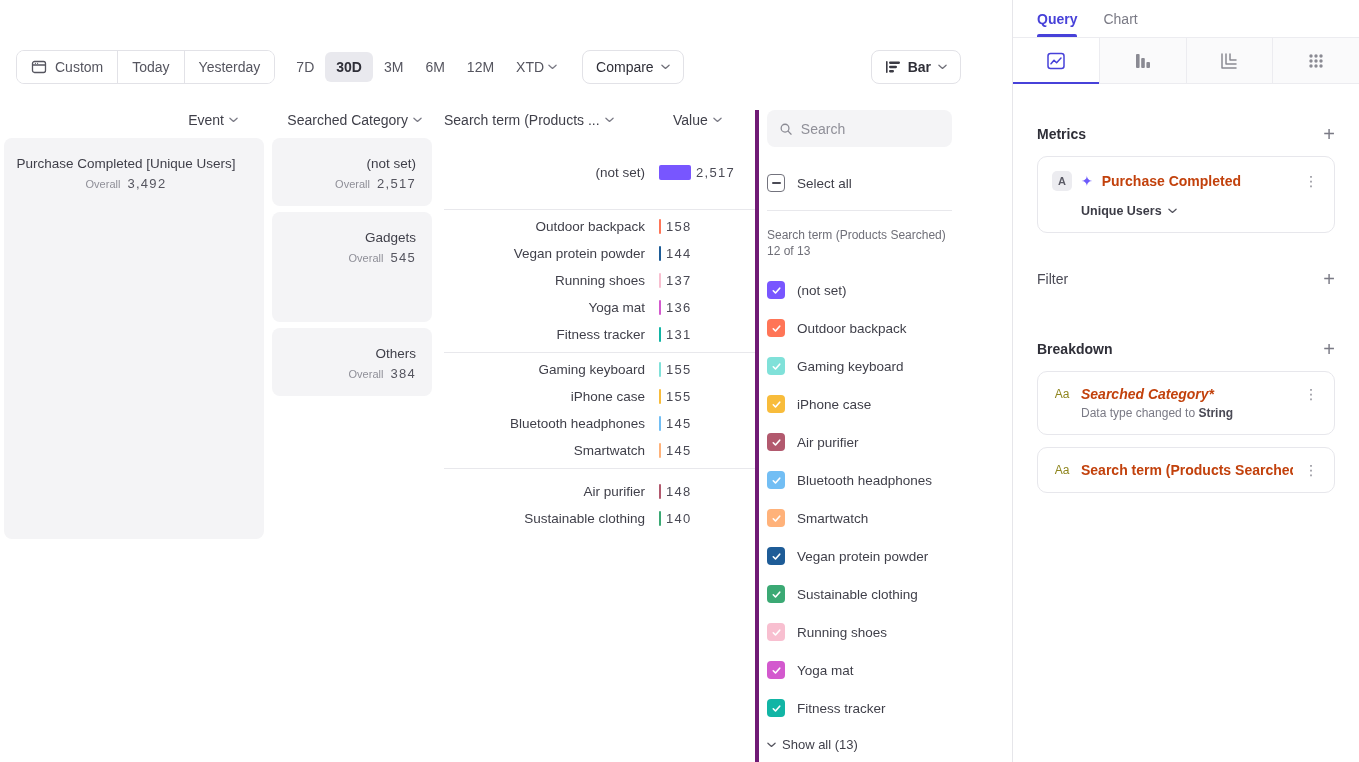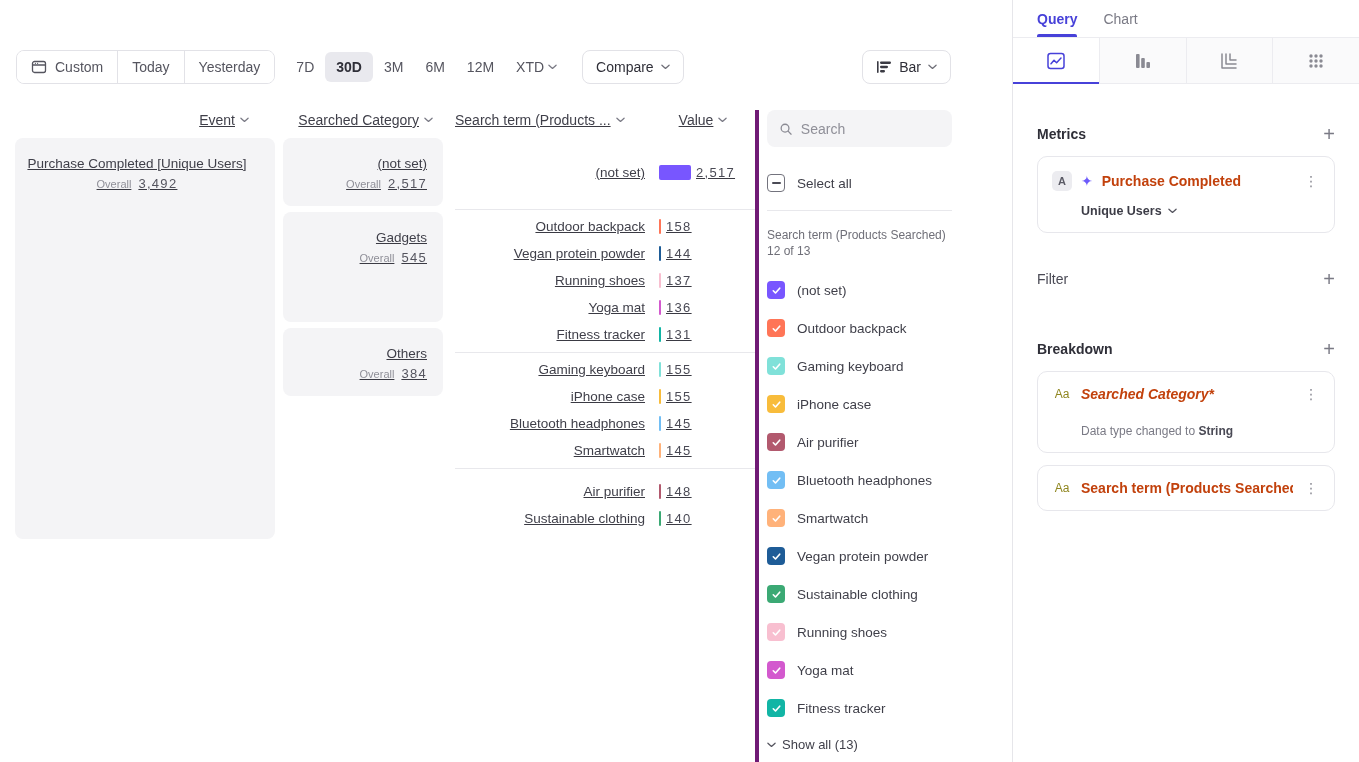--- a/index.html
+++ b/index.html
@@ -15,25 +15,25 @@
   .seg-cell { display:flex; align-items:center; gap:8px; padding:0 14px; font-size:14px; color:#55555f; background:#fff; white-space:nowrap; }
   .seg-cell + .seg-cell { border-left:1px solid #e2e2e7; }
   .ranges { display:flex; align-items:center; margin-left:10px; }
   .range-btn { padding:7px 11px; font-size:14px; color:#55555f; border-radius:6px; display:flex; align-items:center; gap:4px; white-space:nowrap; }
   .range-btn.active { background:#e9e9ee; color:#2f2f38; font-weight:700; }
   .range-btn svg { color:#7a7a85; }
   .btn { display:flex; align-items:center; gap:7px; border:1px solid #e2e2e7; border-radius:8px; height:34px; padding:0 13px; font-size:14px; color:#2f2f38; background:#fff; }
   .btn svg { color:#6f6f78; }
   .compare { margin-left:14px; }
   .spacer { flex:1; }
-  .bar-btn { margin-right:45px; font-weight:400; }
+  .bar-btn { margin-right:35px; font-weight:700; }
 
   
   .content { display:flex; flex:1; margin-top:26px; min-height:0; }
-  .table-area { flex:1; padding-left:15px; min-width:0;text-decoration:underline; }
+  .table-area { flex:1; padding-left:4px; min-width:0; }
   .thead { display:flex; font-size:14px; font-weight:500; color:#3f3f49; margin-bottom:8px; height:20px; align-items:center; }
   .th { display:flex; align-items:center; gap:5px; white-space:nowrap; }
   .th svg { color:#7a7a85; }
   .th-event { width:260px; justify-content:flex-end; padding-right:26px; }
   .th-cat { width:160px; margin-left:8px; justify-content:flex-end; padding-right:10px; }
   .th-terms { flex:1; margin-left:12px; display:flex; min-width:0;gap:40px; }
   .th-term { flex:1; }
   .th-value { width:96px; padding-left:14px; }
 
   .tbody { display:flex; }
@@ -92,21 +92,21 @@
   .card { border:1px solid #e7e7ec; border-radius:10px; padding:14px; margin-top:12px; background:#fff; }
   .card-row { display:flex; align-items:center; gap:9px; }
   .badge-a { width:20px; height:20px; border-radius:5px; background:#ececf0; color:#5b5b66; font-size:11px; font-weight:700; display:flex; align-items:center; justify-content:center; flex:0 0 auto; }
   .sparkle { color:#6d5bfb; font-size:14px; flex:0 0 auto; }
   .metric-name, .bd-name { font-size:14px; font-weight:600; color:#c2410c; flex:1; white-space:nowrap; overflow:hidden; }
   .bd-name.italic { font-style:italic; }
   .kebab { color:#8a8a93; font-size:14px; flex:0 0 auto; padding:0 2px; }
   .measure-row { margin-top:13px; padding-left:29px; display:flex; align-items:center; gap:6px; font-size:12.5px; font-weight:700; color:#3c3c46; }
   .measure-row svg { color:#55555f; }
   .aa { font-size:12px; font-weight:400; color:#8f861f; width:20px; text-align:center; flex:0 0 auto; }
-  .bd-note { margin-top:22px; padding-left:29px; font-size:12px; color:#7a7a85; }
+  .bd-note { margin-top:4px; padding-left:29px; font-size:12px; color:#7a7a85; }
   .bd-note b { color:#4a4a55; font-weight:700; }
 </style>
 </head>
 <body>
 
 <div class="app" data-interactable="false">
   <div class="left" data-interactable="false">
 
     <div class="toolbar" data-interactable="false">
       <div class="seg" data-interactable="false">

